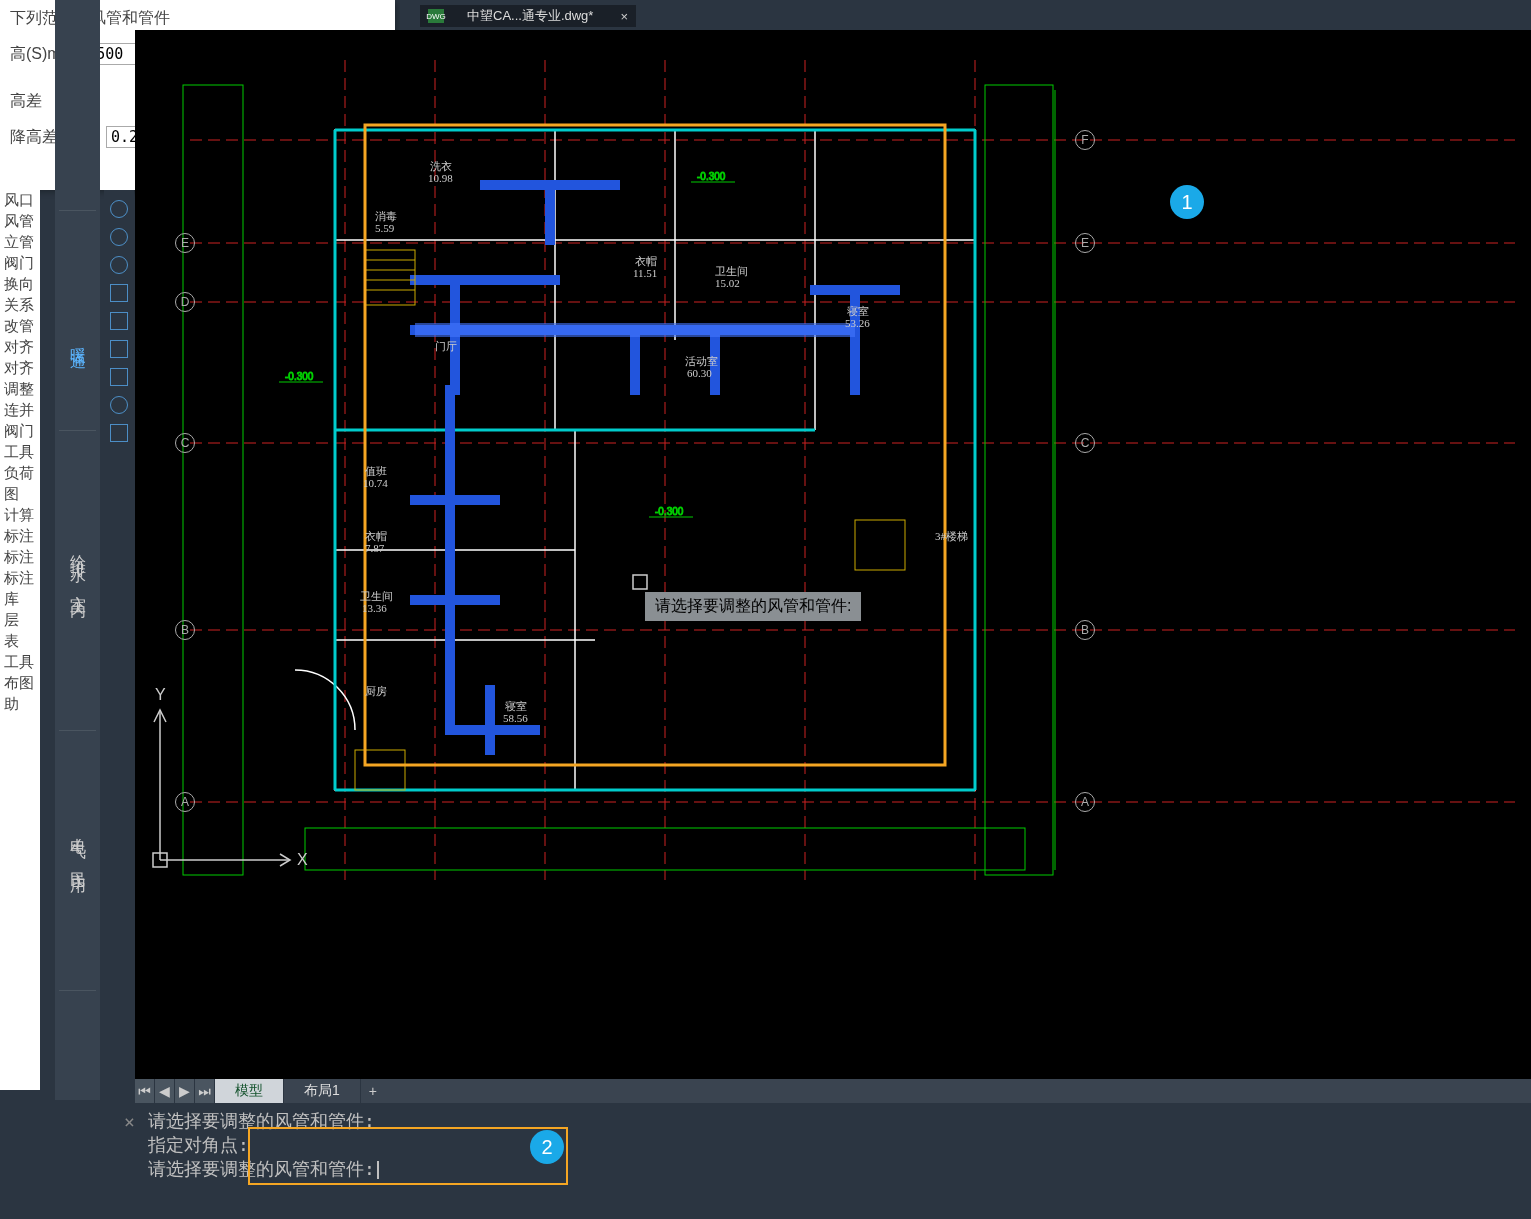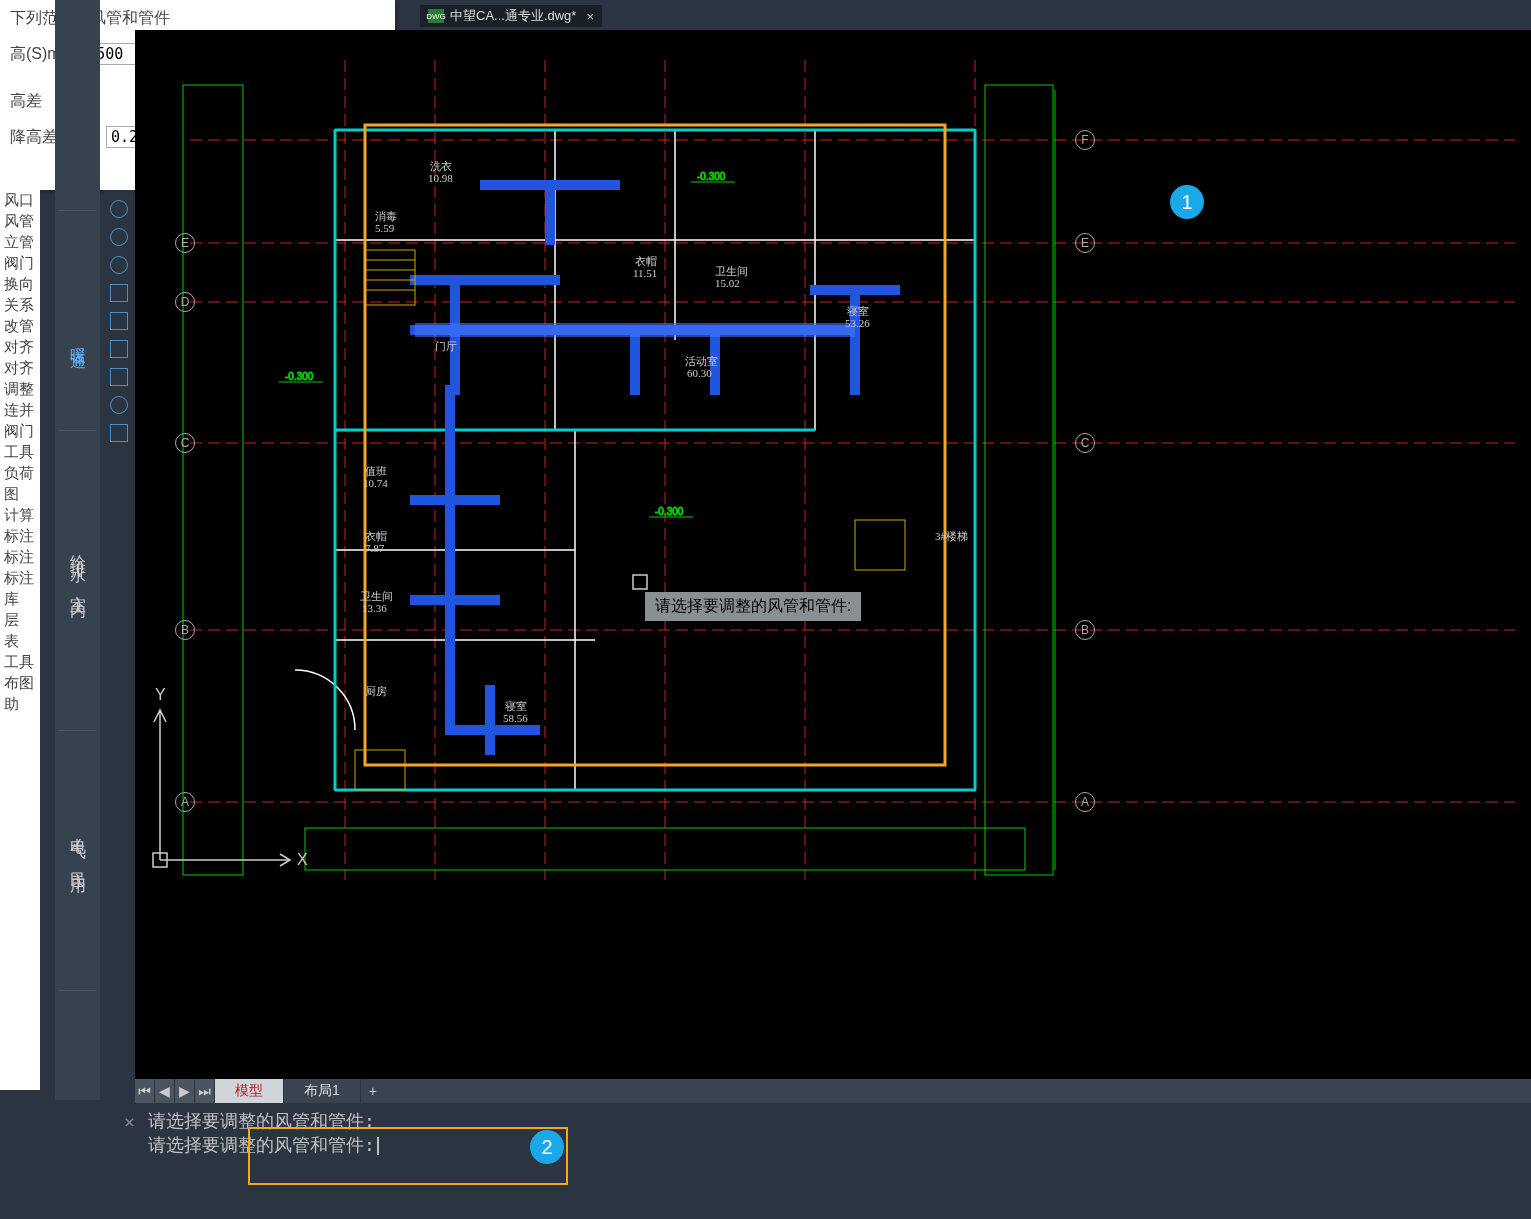--- a/index.html
+++ b/index.html
@@ -26,39 +26,39 @@
   .vcat .tab.active{color:#5bb5ff;}
   .vcat .sep{position:absolute;left:4px;right:4px;height:1px;background:#4a5560;}
 
   
   .toolstrip{position:absolute;top:190px;left:104px;width:30px;height:400px;background:#2b3541;display:flex;flex-direction:column;align-items:center;gap:10px;padding-top:10px;}
   .toolstrip .ticon{width:18px;height:18px;border:1px solid #5bb5ff;opacity:.7;}
   .toolstrip .circ{border-radius:50%;}
 
   
   .doctab{position:absolute;top:0;left:400px;right:0;height:30px;background:#2b3541;}
-  .doctab .tab{position:absolute;top:5px;left:20px;height:22px;background:#1a2028;padding:2px 8px;font-size:13px;color:#ddd;display:flex;align-items:center;gap:6px;}
+  .doctab .tab{position:absolute;top:5px;left:20px;height:22px;background:#1a2028;padding:2px 8px;font-size:13px;color:#ddd;display:flex;align-items:center;gap:23px;}
   .doctab .dwg{width:16px;height:14px;background:#2a7a3a;font-size:8px;color:#fff;display:flex;align-items:center;justify-content:center;}
   .doctab .x{color:#ccc;margin-left:4px;}
 
   
   .canvas{position:absolute;top:30px;left:135px;right:0;bottom:140px;background:#000;overflow:hidden;}
   .canvas svg{position:absolute;top:0;left:0;}
 
   
   .marker{position:absolute;width:34px;height:34px;border-radius:50%;background:#1aa9e8;color:#fff;display:flex;align-items:center;justify-content:center;font-size:20px;z-index:50;}
 
   
   .tip{position:absolute;background:#8a8f93;color:#000;font-size:16px;padding:4px 10px;z-index:40;}
 
   
   .btabs{position:absolute;left:135px;right:0;height:24px;background:#3a4450;bottom:116px;display:flex;align-items:stretch;font-size:14px;}
   .btabs .navbtn{width:20px;background:#4a5560;display:flex;align-items:center;justify-content:center;color:#ccc;border-right:1px solid #2b3541;}
   .btabs .tab{padding:3px 20px;background:#3a4450;color:#ddd;border-right:1px solid #2b3541;}
-  .btabs .tab.active{background:#d0d5da;color:#b91c1c;}
+  .btabs .tab.active{background:#d0d5da;color:#14532d;}
   .btabs .plus{width:24px;display:flex;align-items:center;justify-content:center;color:#ccc;}
 
   
   .console{position:absolute;left:120px;right:0;bottom:0;height:116px;background:#2b3541;font-size:18px;color:#c0c0c0;padding:6px 10px;font-family:"SimSun",monospace;}
   .console .x{position:absolute;left:4px;top:8px;color:#888;}
   .console .lines{margin-left:18px;}
   .console .hl{position:absolute;left:128px;top:24px;width:320px;height:58px;border:2px solid #f5a623;pointer-events:none;}
   .console .cursor{display:inline-block;width:2px;height:18px;background:#c0c0c0;vertical-align:middle;margin-left:2px;}
 
   
@@ -298,16 +298,17 @@
   <div class="navbtn">⏭</div>
   <div class="tab active">模型</div>
   <div class="tab">布局1</div>
   <div class="plus">+</div>
 </div>
 
 <div class="console">
   <span class="x">×</span>
   <div class="lines">
     <div>请选择要调整的风管和管件:</div>
+    <div>指定对角点:</div>
     <div><span>请选择要调整的风管和管件:</span><span class="cursor"></span></div>
   </div>
   <div class="hl"></div>
 </div>
 
 </body></html>

